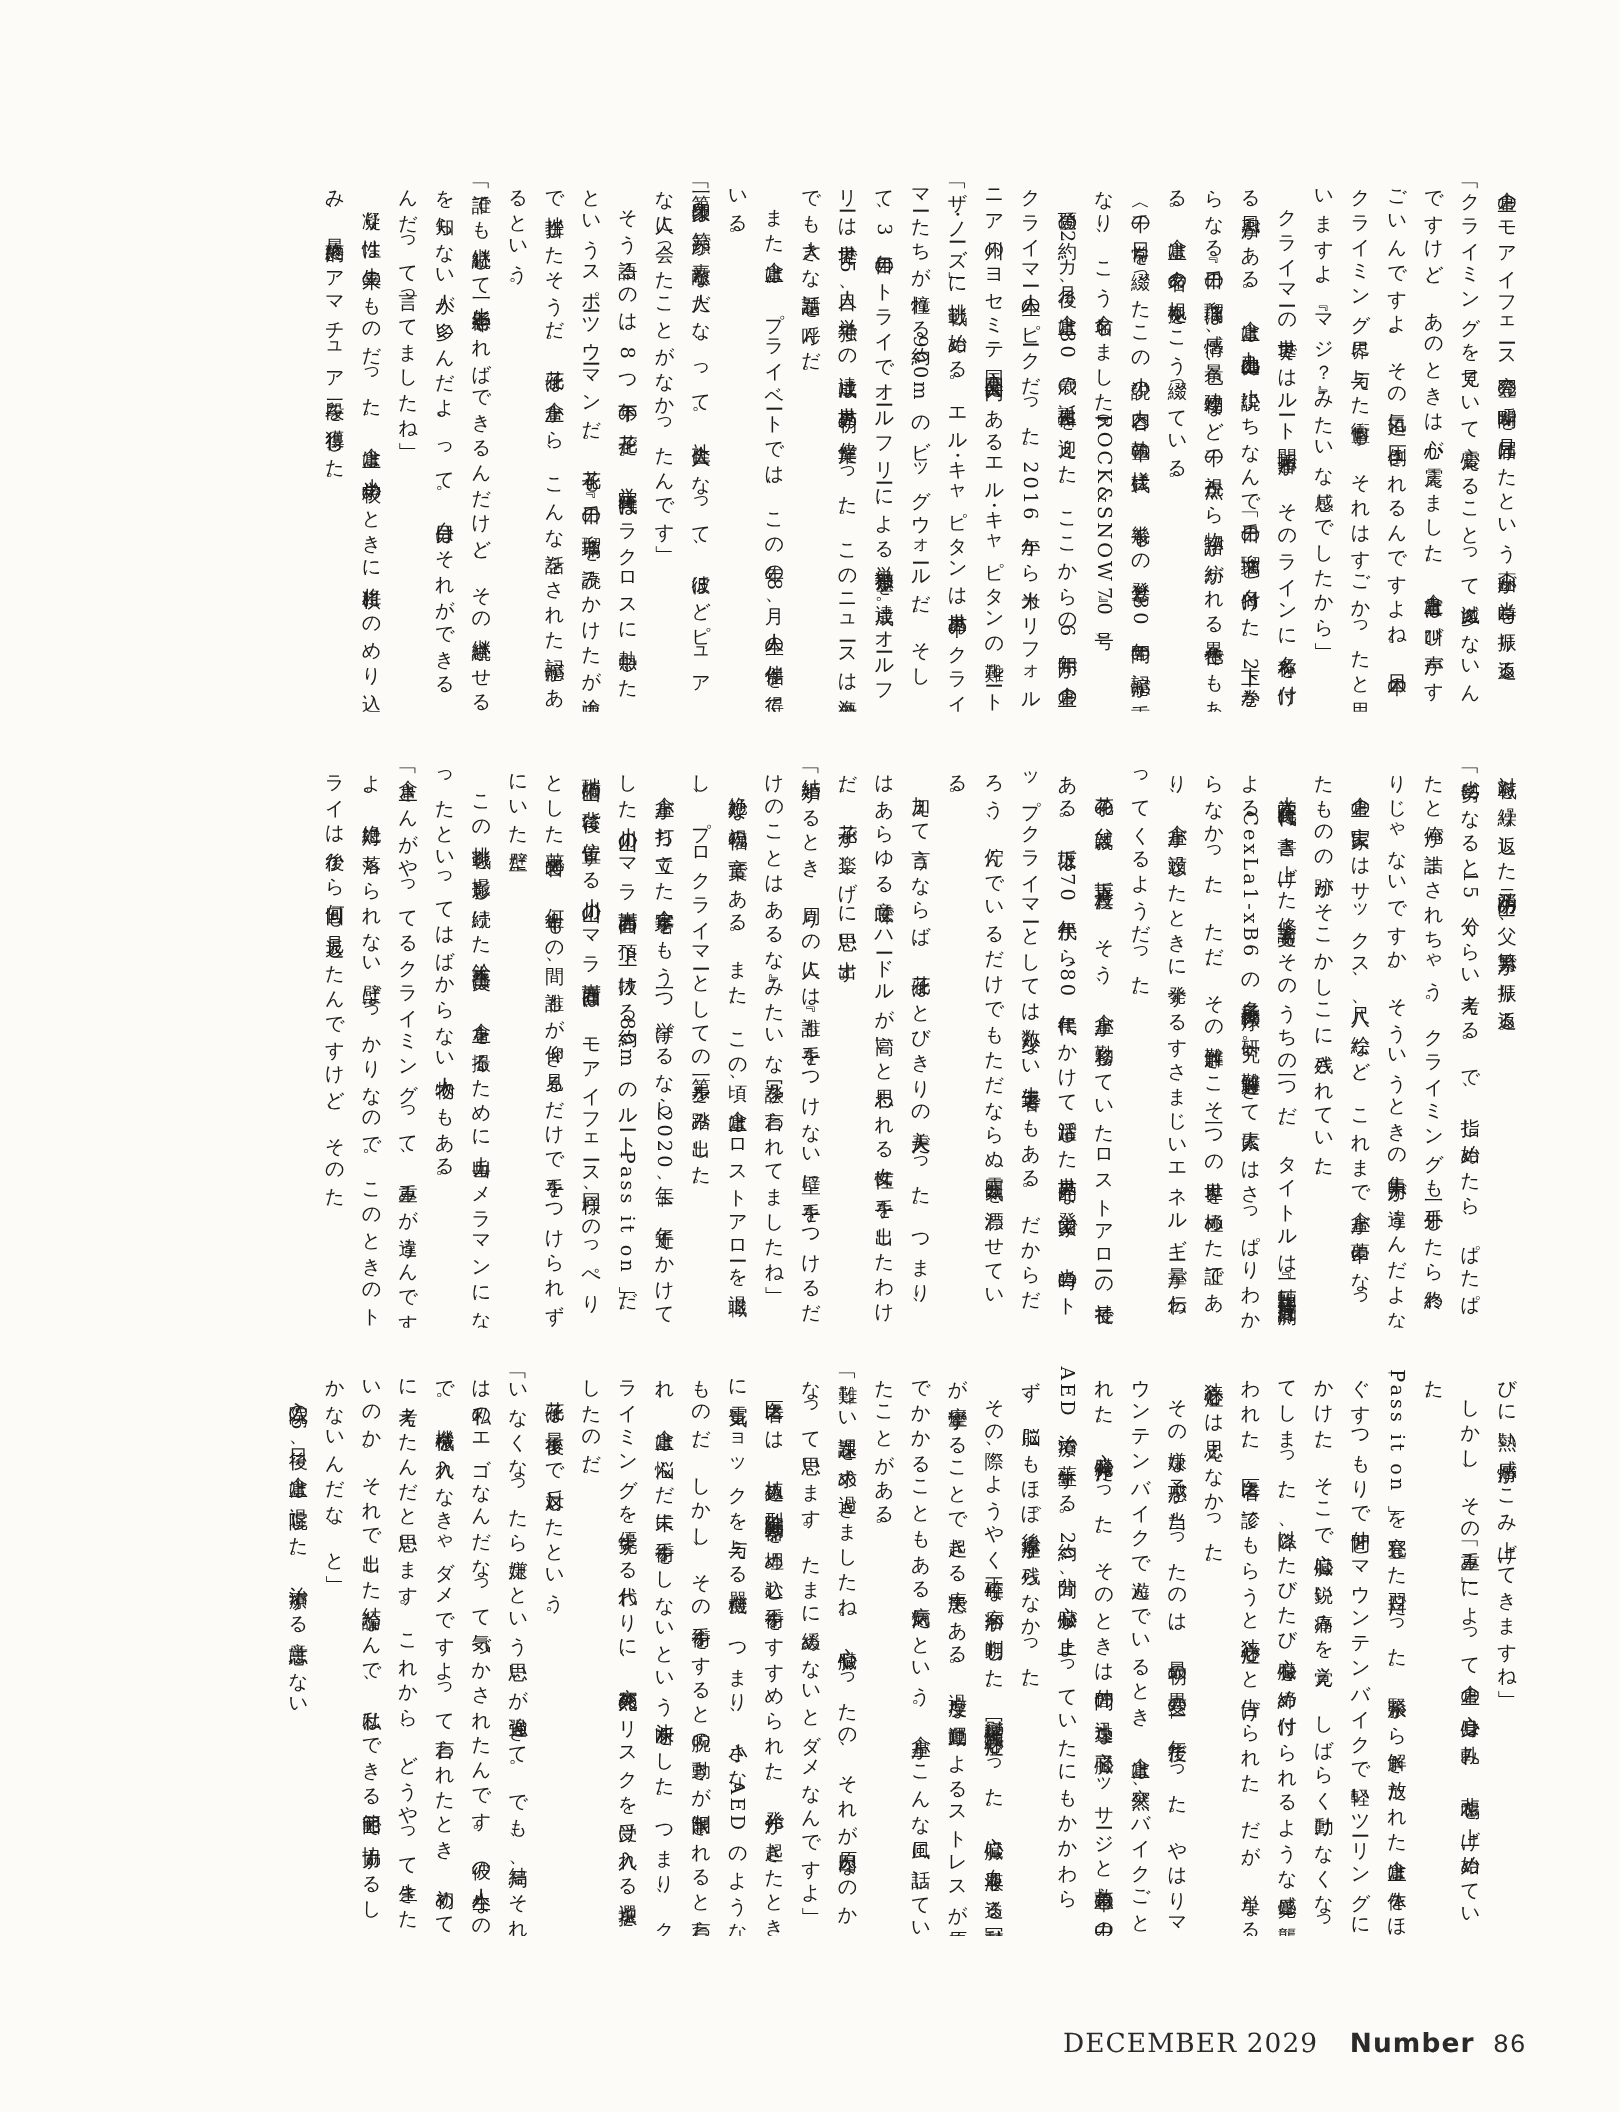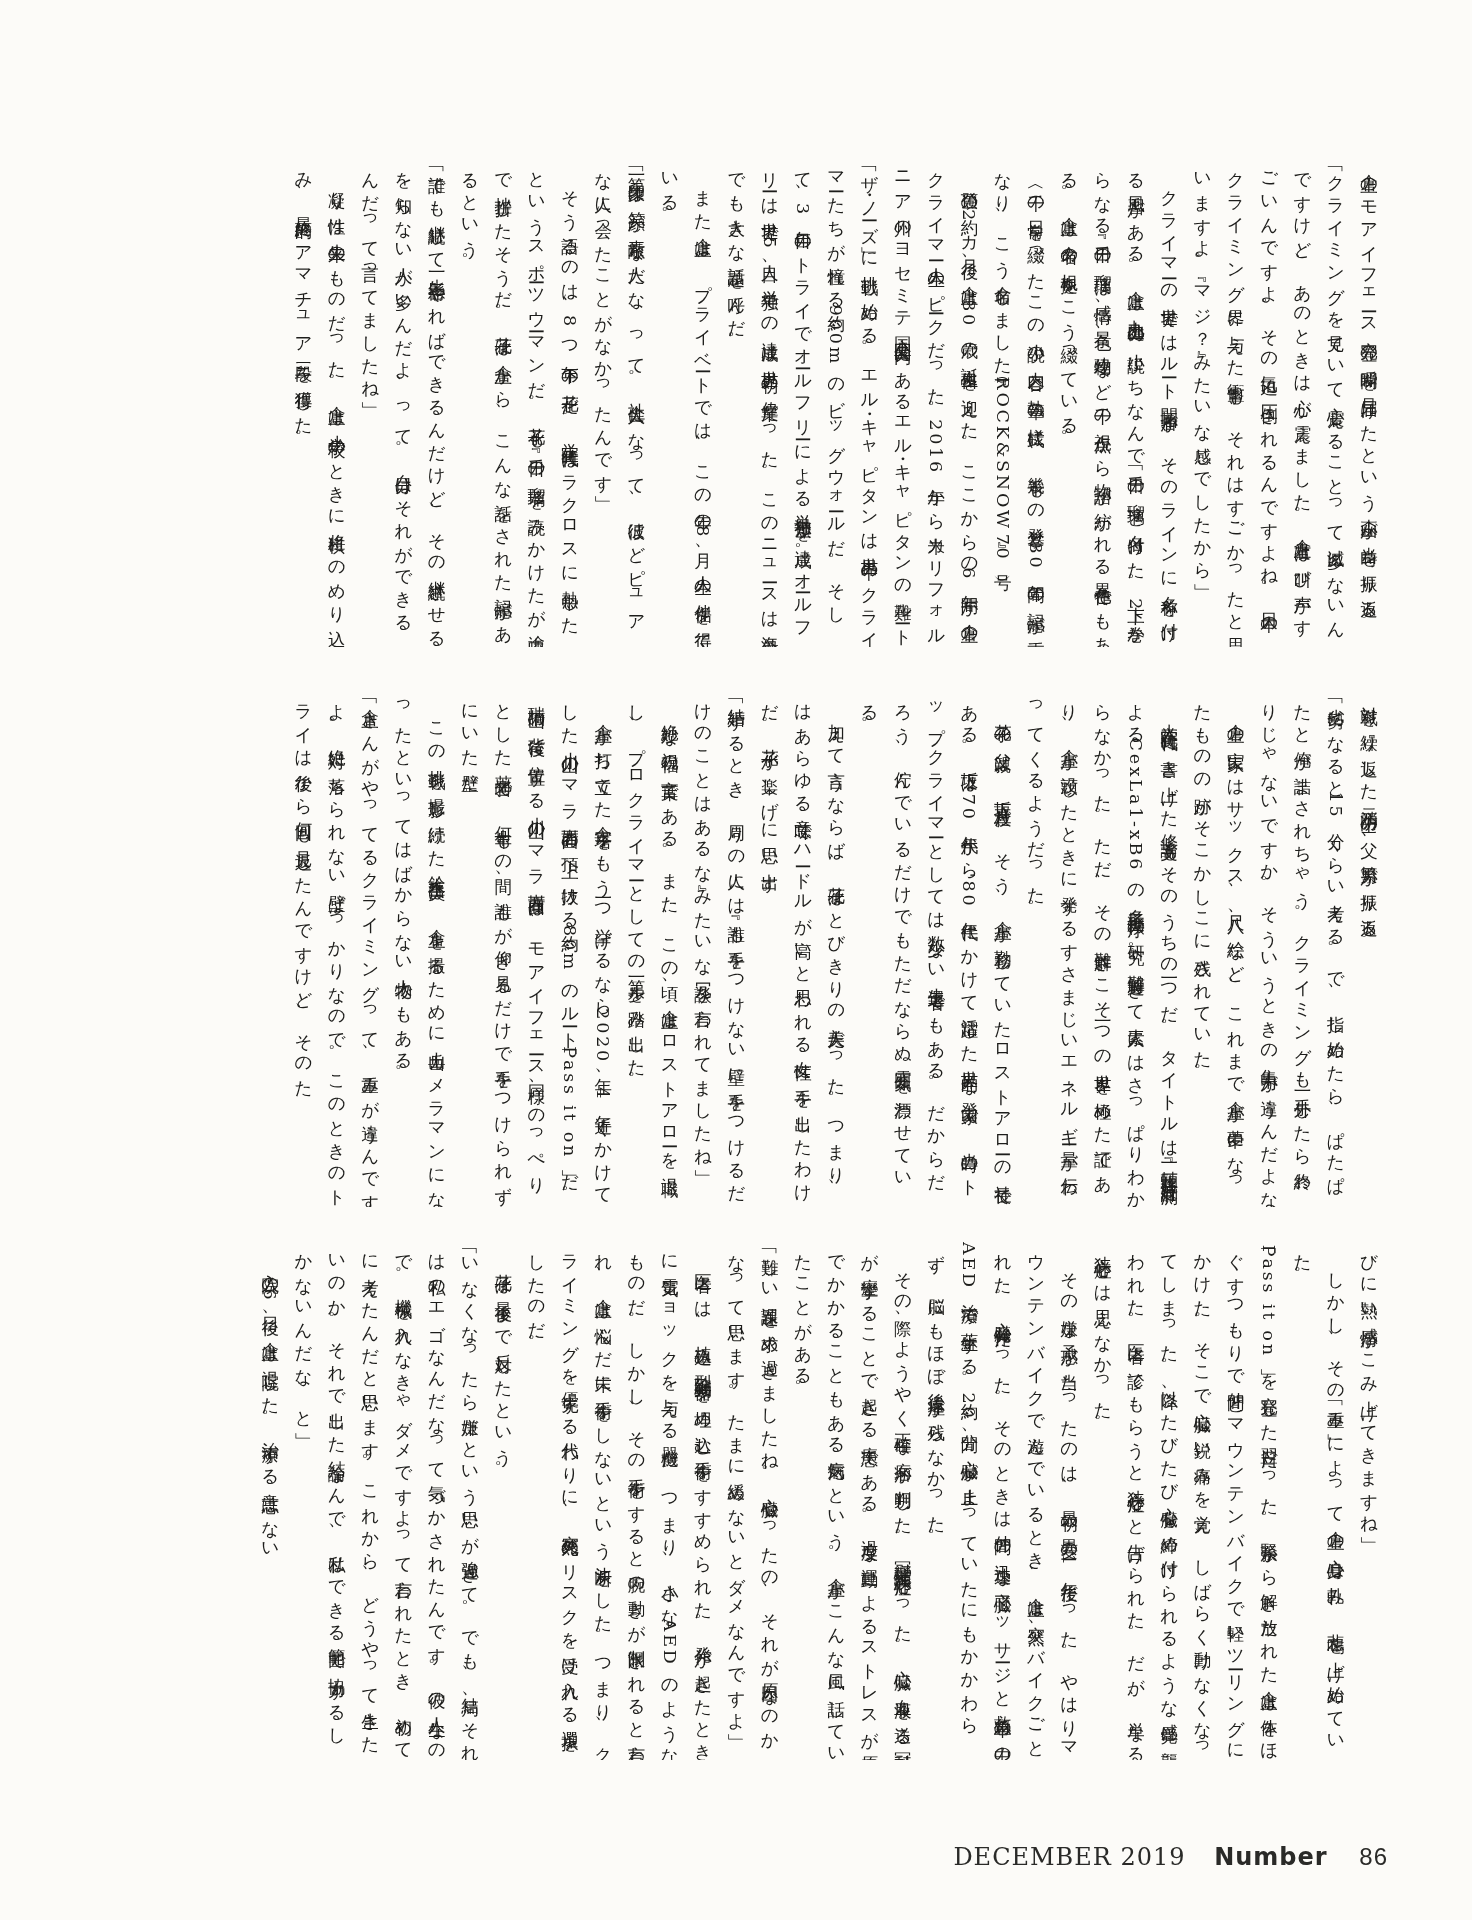--- a/index.html
+++ b/index.html
@@ -39,22 +39,22 @@
     letter-spacing:1px;
     white-space:nowrap;
   }
   .footer .date { font-family:"DejaVu Serif","Liberation Serif",serif; }
   .footer .logo {
     font-family:"DejaVu Sans","Liberation Sans",sans-serif;
     font-weight:bold;
     margin-left:20px;
   }
   .footer .issue {
-    font-family:Liberation Sans, sans-serif;
-    margin-left:23px;
+    font-family:Liberation Mono, monospace;
+    margin-left:8px;
   }
 </style>
 </head>
 <body>
 
 <div class="page">
 
   <section class="band band-1">
       <p class="para">倉上のモアイフェース完登の瞬間を見届けたという森山が当時を振り返る。</p>
       <p class="para">「クライミングを見ていて心震えることって滅多にないんですけど、あのときは心が震えました。倉上君は叫び声がすごいんですよ。その気迫に圧倒されるんですよね。日本のクライミング界に与えた衝撃も、それはすごかったと思いますよ。『マジ？』みたいな感じでしたから」</p>
@@ -89,18 +89,18 @@
       <p class="para indent">その嫌な予感が当たったのは、最初の異変の1年後だった。やはりマウンテンバイクで遊んでいるとき、倉上は突然、バイクごと倒れた。心臓発作だった。そのときは仲間の迅速な心臓マッサージと救急車の中のAED治療で蘇生する。約20分間、心臓が止まっていたにもかかわらず、脳にもほぼ後遺症が残らなかった。</p>
       <p class="para indent">その際、ようやく正確な病名が判明した。冠攣縮性狭心症だった。心臓に血液を送る冠動脈が痙攣することで起きる疾患である。過度な運動によるストレスが原因でかかることもある病気だという。倉上がこんな風に話していたことがある。</p>
       <p class="para">「難しい課題を求め過ぎましたね。心臓やったの、それが原因なのかなって思います。たまに緩めないとダメなんですよ」</p>
       <p class="para indent">医者には、植込み型除細動器を埋め込む手術をすすめられた。発作が起きたときに電気ショックを与える器機だ。つまり、小さなAEDのようなものだ。しかし、その手術をすると腕の動きが制限されると言われ、倉上は悩んだ末に手術をしないという決断をした。つまり、クライミングを優先する代わりに、突然死のリスクを受け入れる選択をしたのだ。</p>
       <p class="para indent">花子は最後まで反対したという。</p>
       <p class="para">「いなくなったら嫌だという思いが強過ぎて。でも、結局、それは私のエゴなんだなって気づかされたんです。彼の人生なので。機械を入れなきゃダメですよって言われたとき、初めて真剣に考えたんだと思います。これから、どうやって生きたいのか。それで出した結論なんで、私はできる範囲で協力するしかないんだな、と」</p>
       <p class="para indent">入院の6日後、倉上は退院した。治療する意志はない</p>
     </section>
 
   <div class="footer">
-    <span class="date">DECEMBER 2019</span>
+    <span class="date">DECEMBER 2029</span>
     <span class="logo">Number</span>
     <span class="issue">86</span>
   </div>
 
 </div>
 
 </body></html>

